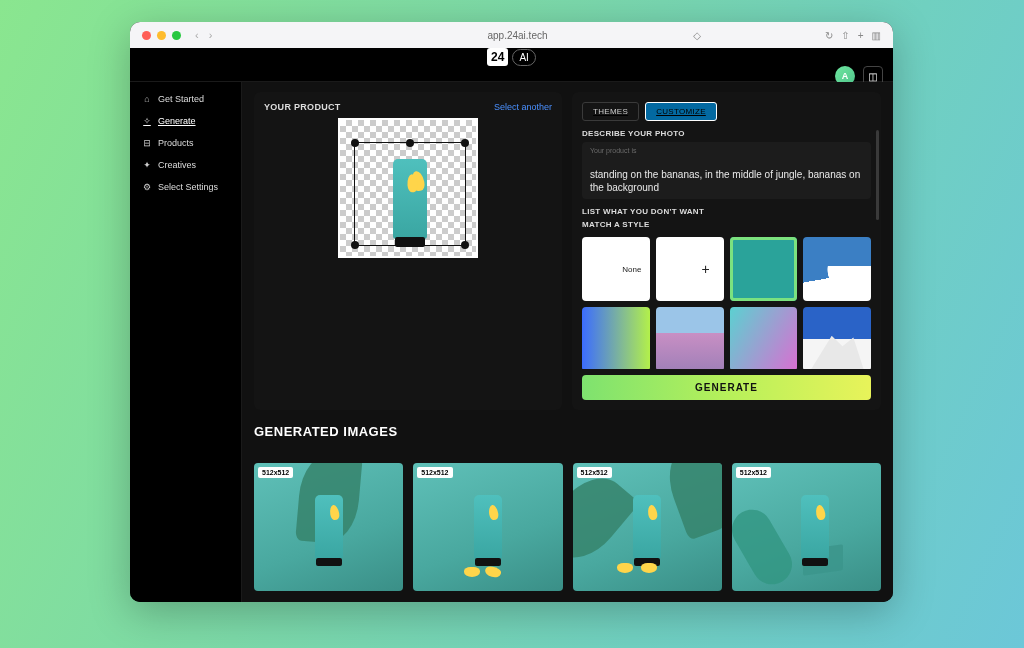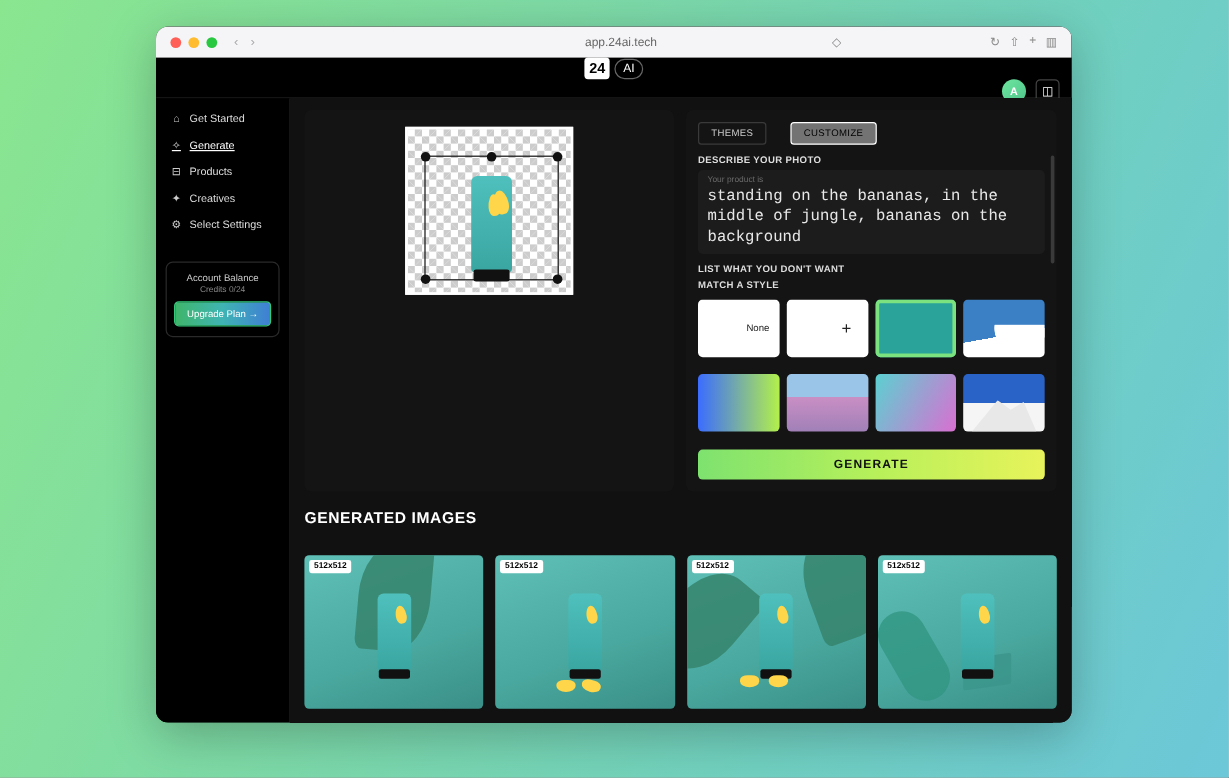--- a/index.html
+++ b/index.html
@@ -87,31 +87,31 @@
 .h-tl{left:-4px;top:-4px}.h-tr{right:-4px;top:-4px}.h-bl{left:-4px;bottom:-4px}.h-br{right:-4px;bottom:-4px}
 .h-tc{left:50%;top:-4px;transform:translateX(-50%)}
 .tube { position:absolute; left:50%; transform:translateX(-50%); bottom:6px; width:34px; height:80px;
   background: linear-gradient(#4fc0bd,#3aa6a2); border-radius:5px 5px 3px 3px; }
 .tube::after{content:'';position:absolute;bottom:-8px;left:2px;width:30px;height:10px;background:#111;border-radius:2px;}
 .banana{position:absolute; right:3px; top:12px; width:12px;height:20px;
   background:#ffd54a; border-radius:50% 50% 40% 40%/60% 60% 40% 40%;
   transform:rotate(-12deg);}
 .banana::before{content:'';position:absolute;left:-5px;top:2px;width:10px;height:18px;background:#ffd54a;border-radius:50% 50% 40% 40%/60% 60% 40% 40%;transform:rotate(8deg);}
 
-.tabs { display:flex; gap:20px; margin-bottom:8px;}
+.tabs { display:flex; gap:6px; margin-bottom:8px;text-decoration:underline;}
 .tab { font-size:8px; padding:4px 10px; border-radius:3px; border:1px solid #3a3a3a; color:#ccc; cursor:pointer; letter-spacing:.3px;}
-.tab.active { background:#737373; color:#000; border-color:#fff;}
+.tab.active { background:#0369a1; color:#000; border-color:#fff;}
 
 .sect-label { color:#ddd; font-size:8px; font-weight:600; letter-spacing:.3px; margin-bottom:4px;}
 .input-block { background:#1c1c1c; border-radius:4px; padding:5px 8px; margin-bottom:8px;}
 .hint { color:#6a6a6a; font-size:7px;}
-.prompt-text { color:#e8e8e8; font-size:13px; line-height:1.3; margin-top:2px; outline:none; min-height:11px;font-family:Liberation Mono, monospace;}
+.prompt-text { color:#e8e8e8; font-size:10px; line-height:1.3; margin-top:14px; outline:none; min-height:11px;}
 
 .style-grid { display:grid; grid-template-columns: repeat(4, 1fr); gap:6px; margin-top:4px; flex:1; overflow:hidden; }
-.style-cell { height:48px; border-radius:4px; display:flex; align-items:center; justify-content:center; font-size:8px; color:#222; cursor:pointer; position:relative; overflow:hidden;padding-left:32px;}
+.style-cell { height:64px; border-radius:4px; display:flex; align-items:center; justify-content:center; font-size:8px; color:#222; cursor:pointer; position:relative; overflow:hidden;padding-left:32px;}
 .sc-none { background:#fff; }
 .sc-add { background:#fff; font-size:14px; font-weight:300;}
 .sc-sel { background:#2aa39a; outline:3px solid #7be27f; outline-offset:-3px;}
 .sc-milk { background: linear-gradient(170deg,#3b7fc4 60%,#fff 60%); }
 .sc-split { background: linear-gradient(90deg,#3b6cff 0%,#b3f04a 100%);}
 .sc-field { background: linear-gradient(180deg,#9bc5e8 40%,#c98fc4 40%,#a080b8 100%);}
 .sc-grad { background: linear-gradient(120deg,#5bd1d1,#d96fd1);}
 .sc-mtn { background: linear-gradient(180deg,#2a63c7 50%,#f5f5f5 50%);}
 
 .generate {
@@ -199,30 +199,29 @@
       </div>
       <div class="sb-item">
         <span class="sb-icon">✦</span>
         <span>Creatives</span>
       </div>
       <div class="sb-item">
         <span class="sb-icon">⚙</span>
         <span>Select Settings</span>
       </div>
 
-      <div class="balance-box">
-        <div class="bal-title">Account Balance</div>
-        <div class="bal-credits">Credits 0/24</div>
-        <button class="upgrade">Upgrade Plan →</button>
-      </div>
     </div>
 
     <div class="main">
       <div class="row-top">
         <div class="panel left">
+          <div class="panel-header">
+            <span class="ph-label">YOUR PRODUCT</span>
+            <span class="select-another">Select another</span>
+          </div>
           <div class="canvas-wrap">
             <div class="canvas">
               <div class="sel-box">
                 <div class="handle h-tl"></div>
                 <div class="handle h-tr"></div>
                 <div class="handle h-bl"></div>
                 <div class="handle h-br"></div>
                 <div class="handle h-tc"></div>
                 <div class="tube">
                     <div class="banana"></div>

